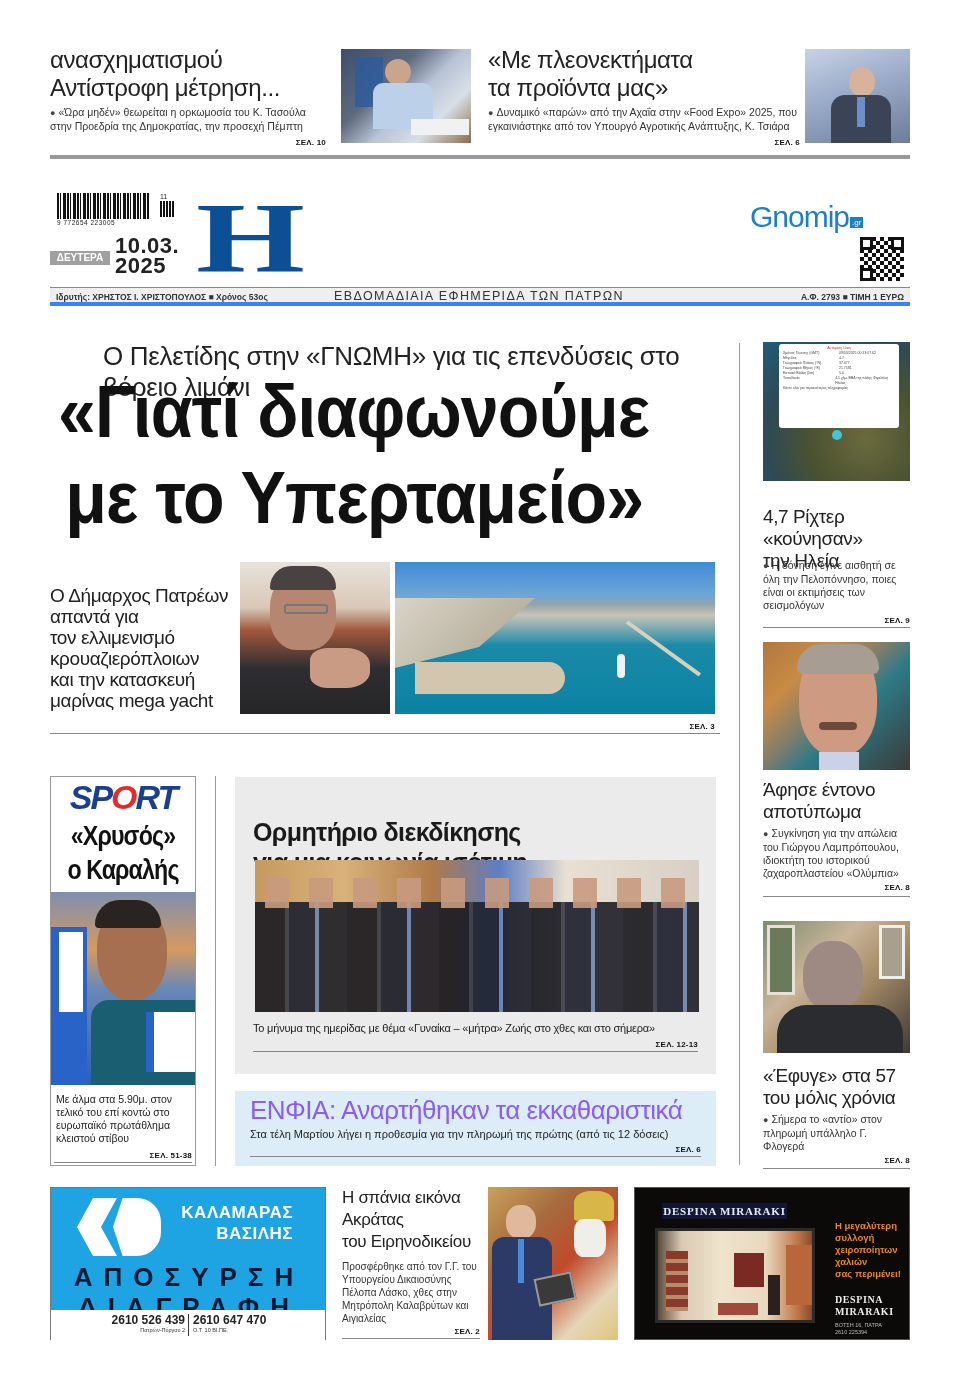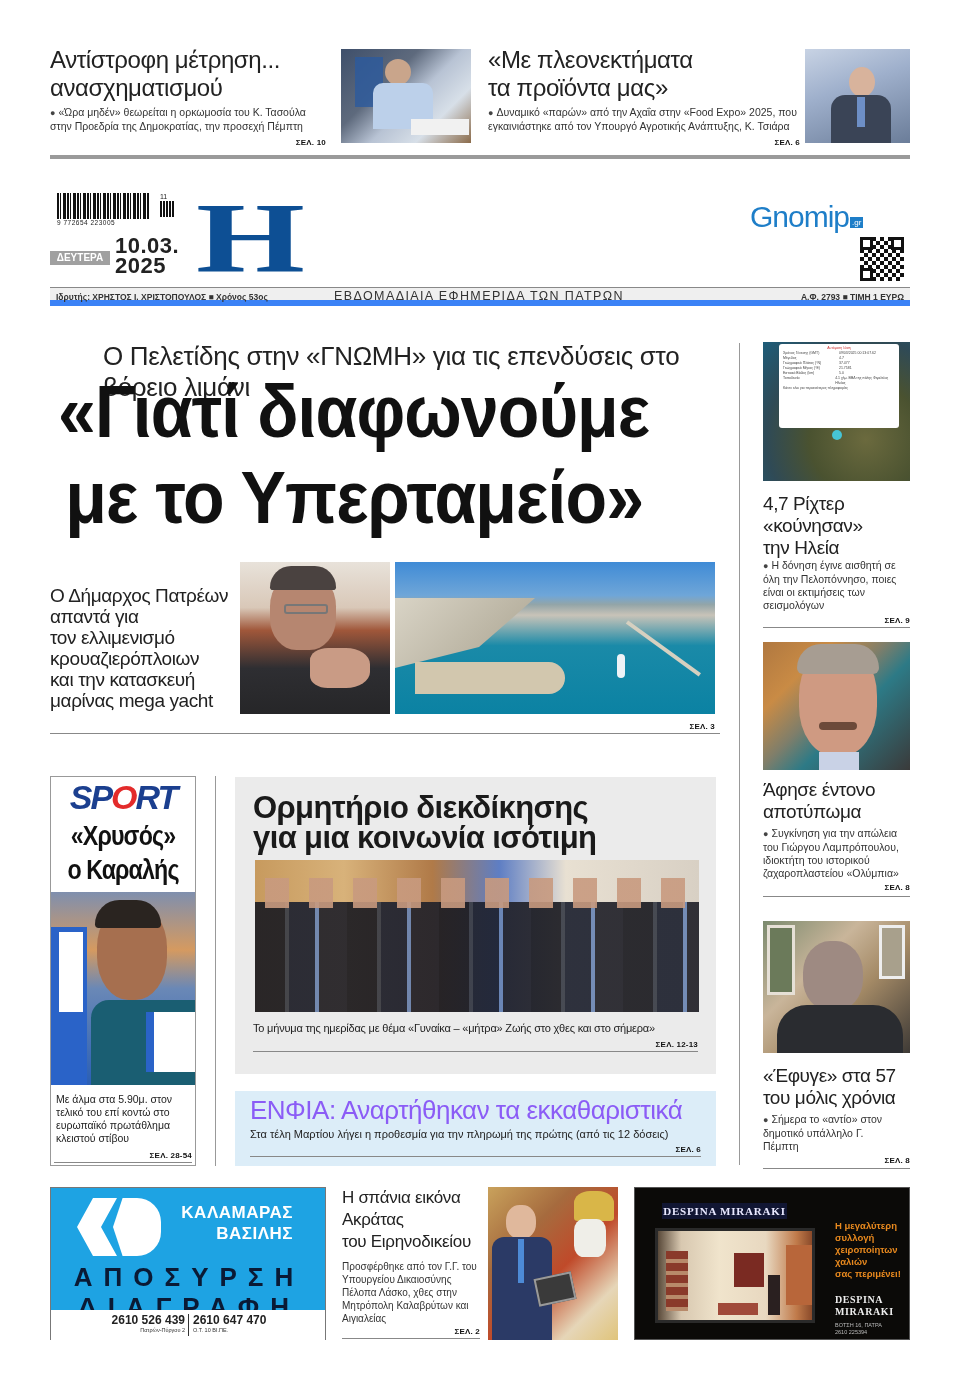--- a/index.html
+++ b/index.html
@@ -15,21 +15,21 @@
   
   .teaser-title { font-size: 24px; line-height: 28px; color: #222; font-weight: normal; letter-spacing: -0.4px; }
   .teaser-text { font-size: 10.5px; line-height: 13px; color: #333; }
 
   
   .logo-text { font-family: "Liberation Serif", serif; font-weight: bold; color: #0d4f94; font-size: 112px; line-height: 1; letter-spacing: 6px; transform: scaleX(1.25) scaleY(0.88); transform-origin: left top; }
   .gnomip { font-size: 30px; color: #1e7ec8; font-weight: normal; letter-spacing: -1px; }
   .gr-badge { display:inline-block; background:#1e7ec8; color:#fff; font-size:8px; padding:1px 2px; vertical-align: middle; margin-left:1px; }
   .day-badge { background: #a0a0a0; color: #fff; font-size: 10px; font-weight: bold; text-align: center; line-height: 14px; }
   .date-text { font-size: 22px; font-weight: bold; line-height: 20px; color: #222; letter-spacing: 0.5px; }
-  .info-bar { background: #efefef; border-top: 1px solid #888; border-bottom: 6px solid #3b82f6; }
+  .info-bar { background: #efefef; border-top: 1px solid #888; border-bottom: 4px solid #3b82f6; }
   .info-left { font-size: 8.5px; font-weight: bold; color: #333; }
   .info-center { font-size: 12.5px; color: #333; letter-spacing: 1.4px; }
 
   
   .kicker { font-size: 26px; color: #222; letter-spacing: -0.3px; }
   .headline { font-weight: bold; color: #111; font-size: 74px; line-height: 86px; letter-spacing: -1px; transform: scaleX(0.92); transform-origin: left top; white-space: nowrap; }
   .lead-side { font-size: 19px; line-height: 21px; color: #222; letter-spacing: -0.4px; }
 
   
   .rc-title { font-size: 19px; line-height: 22px; color: #222; letter-spacing: -0.4px; }
@@ -37,21 +37,21 @@
 
   
   .sport-box { border: 1px solid #999; background: #fff; }
   .sport-logo { font-family: "Liberation Sans", sans-serif; font-weight: bold; font-style: italic; font-size: 34px; color: #1b3f8f; letter-spacing: -2px; text-align: center; }
   .sport-logo .o { color: #e32b2b; }
   .sport-title { font-weight: bold; font-size: 27px; line-height: 34px; text-align: center; color: #111; letter-spacing: -1px; transform: scaleX(0.86); transform-origin: center top; }
   .sport-text { font-size: 10.5px; line-height: 13px; color: #222; }
 
   
   .grey-box { background: #ebebeb; }
-  .women-title { font-weight: bold; font-size: 31px; line-height: 30px; color: #1a1a1a; letter-spacing: -0.6px; }
+  .women-title { font-weight: bold; font-size: 25px; line-height: 30px; color: #1a1a1a; letter-spacing: -0.6px; margin-top: 24px; }
   .women-caption { font-size: 11px; color: #222; letter-spacing: -0.2px; }
 
   .enfia-box { background: #dcedf8; }
   .enfia-title { font-size: 26px; color: #8b5cf6; letter-spacing: -0.5px; }
   .enfia-text { font-size: 11px; color: #222; }
 
   
   .ad-kb { background: #1ea3e3; border: 1px solid #777; }
   .ad-kb-name { color: #fff; font-weight: bold; font-size: 17px; line-height: 21px; text-align: right; letter-spacing: 0.5px; }
   .ad-kb-big { color: #0a1a35; font-weight: bold; font-size: 26px; letter-spacing: 11px; line-height: 30px; text-align: center; }
@@ -66,22 +66,22 @@
   .dm-sign { background: #111633; color: #e9e9ff; font-family: "Liberation Serif", serif; font-weight: bold; font-size: 11px; letter-spacing: 0.8px; text-align: center; }
   .dm-slogan { color: #e8891e; font-weight: bold; font-size: 9.5px; line-height: 12px; }
   .dm-name { color: #eee; font-family: "Liberation Serif", serif; font-weight: bold; font-size: 10px; line-height: 12px; letter-spacing: 0.6px; }
   .dm-addr { color: #bbb; font-size: 5.5px; line-height: 7px; }
 </style>
 </head>
 <body>
 
 <div class="abs" style="left:50px;top:46px;width:425px;height:104px;">
   <div class="teaser-title">
+    <div>ανασχηματισμού</div>
     <div>Αντίστροφη μέτρηση...</div>
-    <div>ανασχηματισμού</div>
   </div>
   <div class="teaser-text bullet" style="width:275px;margin-top:4px;">«Ώρα μηδέν» θεωρείται η ορκωμοσία του Κ. Τασούλα στην Προεδρία της Δημοκρατίας, την προσεχή Πέμπτη</div>
   <div class="page-ref abs" style="left:220px;top:92px;width:56px;">ΣΕΛ. 10</div>
   <div class="photo" style="left:291px;top:3px;width:130px;height:94px;background:linear-gradient(135deg,#3e4f6b 0%,#5e6a7d 35%,#b8c3d4 55%,#d7dfe8 75%,#8b6b4a 100%);">
     <div style="position:absolute;left:14px;top:8px;width:28px;height:50px;background:#2c5a9e;opacity:.8;"></div>
     <div style="position:absolute;left:44px;top:10px;width:26px;height:26px;border-radius:50%;background:#c9a58b;"></div>
     <div style="position:absolute;left:32px;top:34px;width:60px;height:46px;background:#bcd0ea;border-radius:10px 10px 0 0;"></div>
     <div style="position:absolute;left:70px;top:70px;width:58px;height:16px;background:#f1f1f1;"></div>
   </div>
 </div>
@@ -195,21 +195,21 @@
           <span>5.0</span>
         </div>
       <div style="display:flex;">
           <span style="width:50%;">Τοποθεσία</span>
           <span>4.1 χλμ. ΒΒΔ της πόλης Φιγαλείας Ηλείας</span>
         </div>
       <div>Κάντε κλικ για περισσότερες πληροφορίες</div>
     </div>
     <div style="position:absolute;left:69px;top:88px;width:10px;height:10px;border-radius:50%;background:#46c4d6;"></div>
   </div>
-  <div class="rc-title" style="margin-top:146px;position:absolute;top:5px;">
+  <div class="rc-title" style="margin-top:146px;position:absolute;top:18px;">
     <div>4,7 Ρίχτερ</div>
     <div>«κούνησαν»</div>
     <div>την Ηλεία</div>
   </div>
   <div class="rc-text bullet abs" style="top:217px;width:147px;">Η δόνηση έγινε αισθητή σε όλη την Πελοπόννησο, ποιες είναι οι εκτιμήσεις των σεισμολόγων</div>
   <div class="abs page-ref" style="right:0;top:274px;width:60px;">ΣΕΛ. 9</div>
 </div>
 <div class="rule" style="left:763px;top:627px;width:147px;"></div>
 
 <div class="abs" style="left:763px;top:642px;width:147px;height:252px;">
@@ -232,41 +232,41 @@
   <div class="photo" style="left:0;top:0;width:147px;height:132px;background:linear-gradient(135deg,#7b8a6e 0%,#c9b59a 35%,#a48a66 60%,#3e3a36 100%);">
     <div style="position:absolute;left:4px;top:4px;width:28px;height:70px;border:3px solid #e6e0d6;background:#6b7a5a;"></div>
     <div style="position:absolute;left:116px;top:4px;width:26px;height:54px;border:3px solid #eee;background:#a8a08c;"></div>
     <div style="position:absolute;left:40px;top:20px;width:60px;height:70px;border-radius:45%;background:#9e8a82;"></div>
     <div style="position:absolute;left:14px;top:84px;width:126px;height:50px;border-radius:30px 30px 0 0;background:#2a2c30;"></div>
   </div>
   <div class="rc-title abs" style="top:144px;">
     <div>«Έφυγε» στα 57</div>
     <div>του μόλις χρόνια</div>
   </div>
-  <div class="rc-text bullet abs" style="top:192px;width:120px;">Σήμερα το «αντίο» στον δημοτικό υπάλληλο Γ. Πέμπτη</div>
+  <div class="rc-text bullet abs" style="top:192px;width:120px;">Σήμερα το «αντίο» στον πληρωμή υπάλληλο Γ. Φλογερά</div>
   <div class="abs page-ref" style="right:0;top:235px;width:60px;">ΣΕΛ. 8</div>
 </div>
 <div class="rule" style="left:763px;top:1168px;width:147px;"></div>
 
 <div class="abs sport-box" style="left:50px;top:776px;width:146px;height:390px;">
   <div class="sport-logo" style="margin-top:0px;line-height:40px;">SP<span class="o">O</span>RT</div>
   <div class="sport-title" style="margin-top:2px;">
     <div>«Χρυσός»</div>
     <div>ο Καραλής</div>
   </div>
   <div class="photo" style="left:0;top:115px;width:144px;height:193px;background:linear-gradient(180deg,#7f8fae 0%,#d59a60 30%,#6a88b6 50%,#2a5fb5 100%);">
     <div style="position:absolute;left:0;top:35px;width:36px;height:158px;background:#2a63c8;"></div>
     <div style="position:absolute;left:8px;top:40px;width:24px;height:80px;background:#fff;"></div>
     <div style="position:absolute;left:46px;top:12px;width:70px;height:96px;border-radius:45%;background:#a66f4f;"></div>
     <div style="position:absolute;left:44px;top:8px;width:66px;height:28px;border-radius:40px 40px 6px 6px;background:#2a2420;"></div>
     <div style="position:absolute;left:40px;top:108px;width:104px;height:85px;background:#1a5e72;border-radius:18px 0 0 0;"></div>
     <div style="position:absolute;left:95px;top:120px;width:49px;height:60px;background:#fff;border-left:8px solid #2a63c8;"></div>
   </div>
   <div class="sport-text abs" style="left:5px;top:316px;width:135px;">Με άλμα στα 5.90μ. στον τελικό του επί κοντώ στο ευρωπαϊκό πρωτάθλημα κλειστού στίβου</div>
-  <div class="abs page-ref" style="right:3px;top:374px;width:70px;">ΣΕΛ. 28-54</div>
+  <div class="abs page-ref" style="right:3px;top:374px;width:70px;">ΣΕΛ. 51-38</div>
   <div class="rule" style="left:3px;top:385px;width:138px;"></div>
 </div>
 <div class="abs" style="left:215px;top:776px;width:1px;height:390px;background:#999;"></div>
 
 <div class="abs grey-box" style="left:235px;top:777px;width:481px;height:297px;">
   <div class="abs women-title" style="left:18px;top:16px;">
     <div>Ορμητήριο διεκδίκησης</div>
     <div>για μια κοινωνία ισότιμη</div>
   </div>
   <div class="photo" style="left:20px;top:83px;width:444px;height:152px;background:linear-gradient(90deg,#c79a5e 0%,#d8b27a 20%,#b07a48 40%,#5e7ec4 55%,#e8e0d2 70%,#d8d0c4 100%);">

